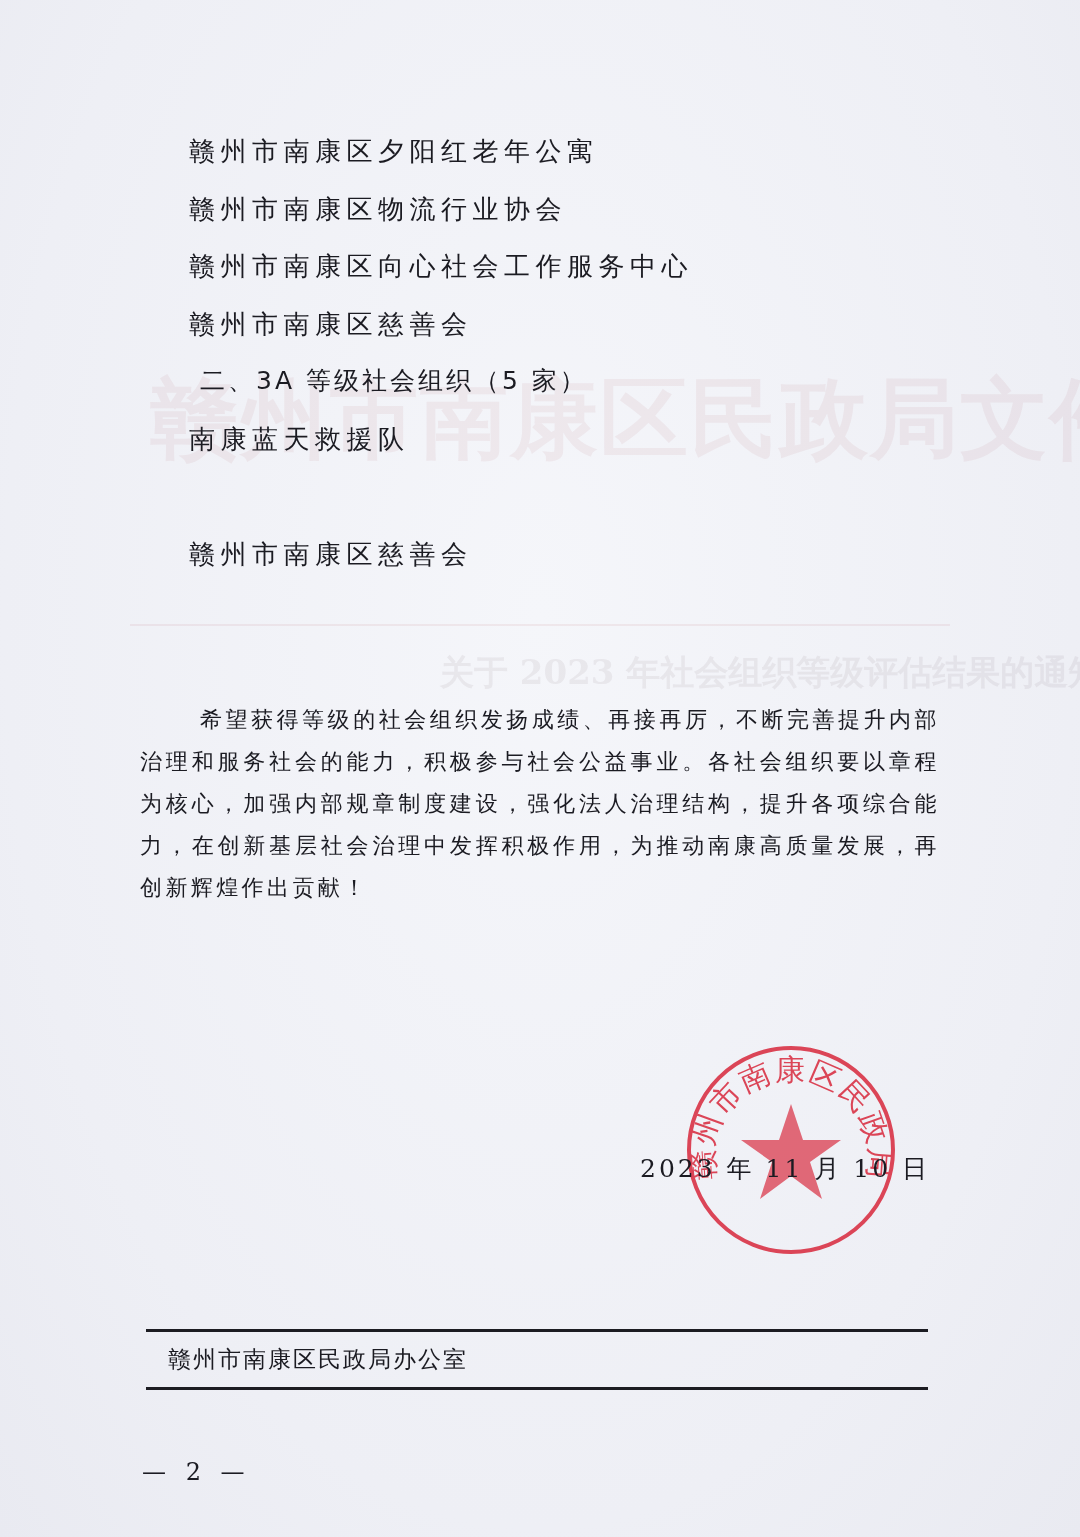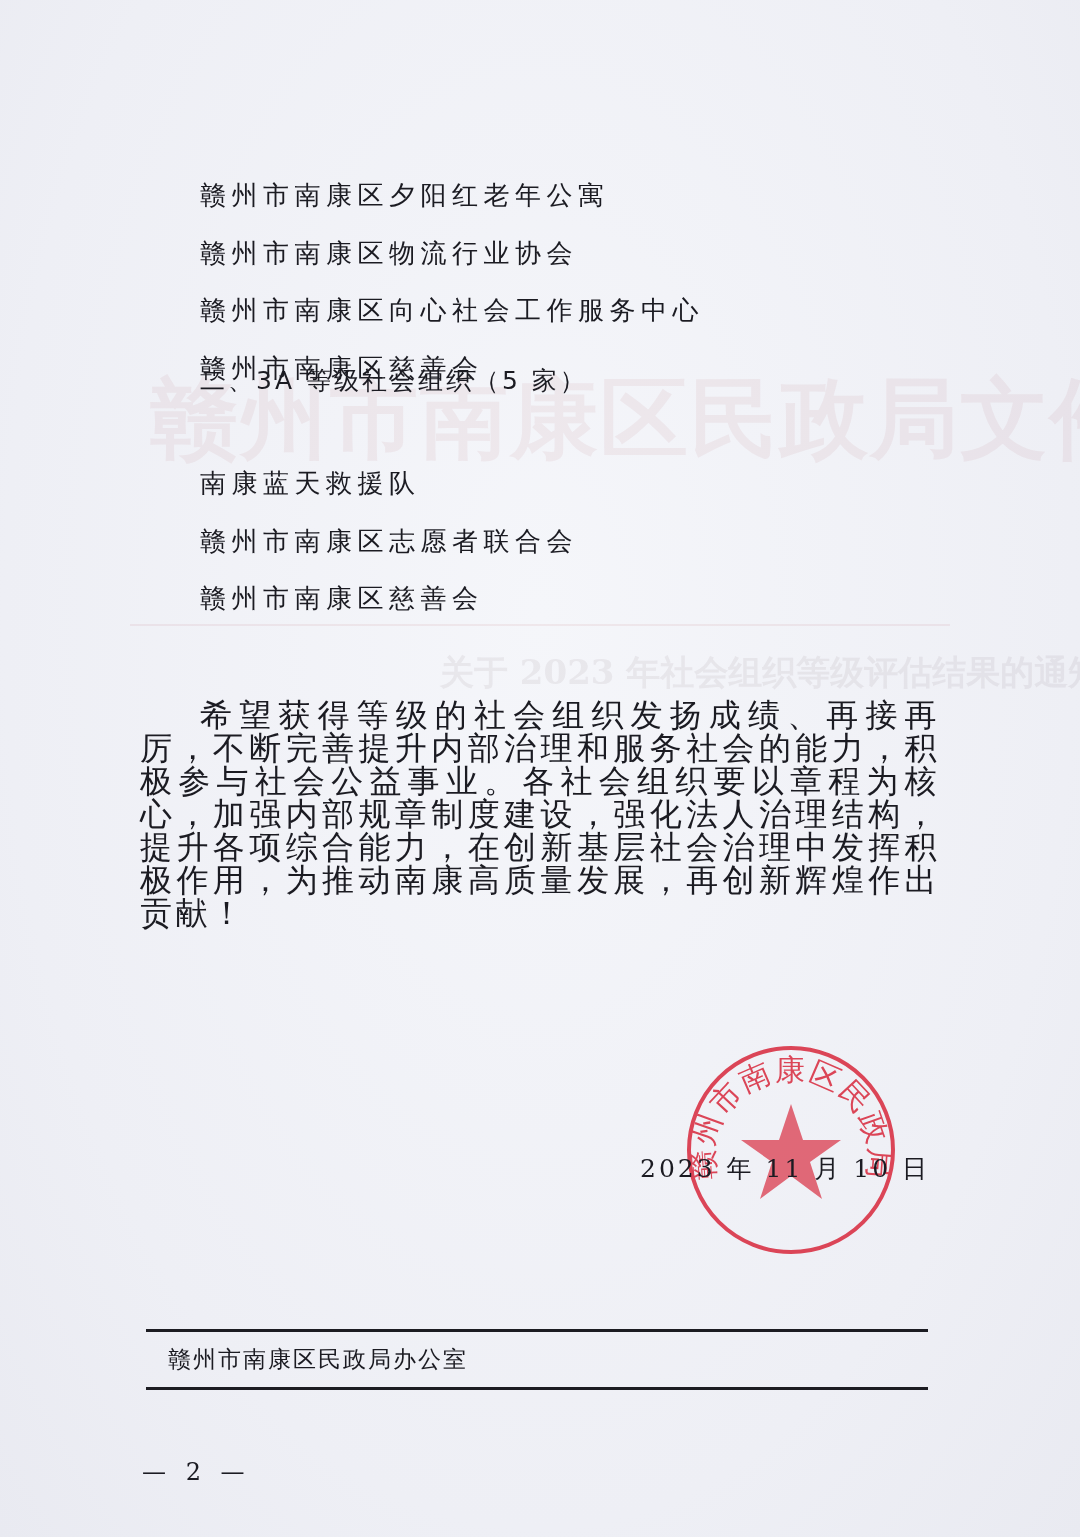--- a/index.html
+++ b/index.html
@@ -45,43 +45,42 @@
     .bleed-line {
       position: absolute;
       left: 130px;
       top: 624px;
       width: 820px;
       height: 2px;
       background: rgba(200, 120, 130, 0.12);
     }
     .line {
       position: absolute;
-      left: 200px;
+      left: 189px;
       font-size: 26px;
       letter-spacing: 5.5px;
       white-space: nowrap;
       line-height: 34px;
-      margin-top: 44px;
     }
     .heading {
       position: absolute;
       left: 200px;
       font-size: 25px;
       font-weight: normal;
       letter-spacing: 3px;
       white-space: nowrap;
       line-height: 34px;
       font-family: "DejaVu Sans", "Liberation Sans", sans-serif;
     }
     .para {
       position: absolute;
       left: 140px;
       width: 800px;
-      font-size: 32px;
-      line-height: 33px;
+      font-size: 22px;
+      line-height: 42px;
       letter-spacing: 3.4px;
       text-indent: 60px;
       text-align: justify;
     }
     .date-sign {
       position: absolute;
       left: 640px;
       top: 1112px;
       font-size: 25px;
       letter-spacing: 3px;
@@ -139,21 +138,20 @@
   <div class="bleed-line"></div>
   <div class="bleed subtitle">关于 2023 年社会组织等级评估结果的通知</div>
 
   <div class="line" style="top:134px">赣州市南康区夕阳红老年公寓</div>
   <div class="line" style="top:192px">赣州市南康区物流行业协会</div>
   <div class="line" style="top:249px">赣州市南康区向心社会工作服务中心</div>
   <div class="line" style="top:307px">赣州市南康区慈善会</div>
 
   <div class="heading" style="top:364px">二、3A 等级社会组织（5 家）</div>
   <div class="line" style="top:422px">南康蓝天救援队</div>
-  <div class="line" style="top:480px">赣州市南康区志愿者联合会</div>
   <div class="line" style="top:537px">赣州市南康区慈善会</div>
 
   <div class="para" style="top:699px">希望获得等级的社会组织发扬成绩、再接再厉，不断完善提升内部治理和服务社会的能力，积极参与社会公益事业。各社会组织要以章程为核心，加强内部规章制度建设，强化法人治理结构，提升各项综合能力，在创新基层社会治理中发挥积极作用，为推动南康高质量发展，再创新辉煌作出贡献！</div>
 
   <svg class="stamp" viewBox="0 0 216 216">
     <defs>
       <path id="sealArc" d="M 38 150 A 78 78 0 1 1 178 150"></path>
     </defs>
     <circle cx="108" cy="108" r="102" fill="none" stroke="#d8283c" stroke-width="4"></circle>
     <text font-size="30" fill="#d8283c" font-family="DejaVu Serif, serif" letter-spacing="2">

